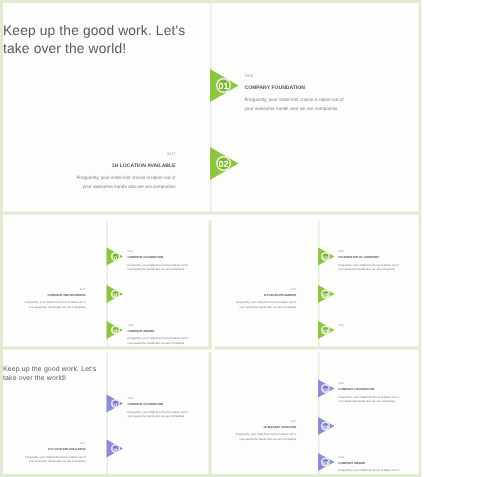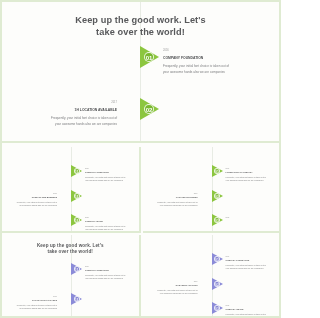--- a/index.html
+++ b/index.html
@@ -27,25 +27,23 @@
     position: absolute;
     top: 0; bottom: 0;
     width: 1px;
     background: #e8ece4;
   }
 
   
   .slide-title {
     position: absolute;
     left: 0; right: 0;
-    text-align: center;
     color: #58595b;
     white-space: pre-line;
     letter-spacing: .1px;
-    font-weight: bold;
   }
 
   
   .tl-item { position: absolute; }
   .tri {
     position: absolute;
     top: 0;
     width: 0; height: 0;
     border-style: solid;
     border-color: transparent;

